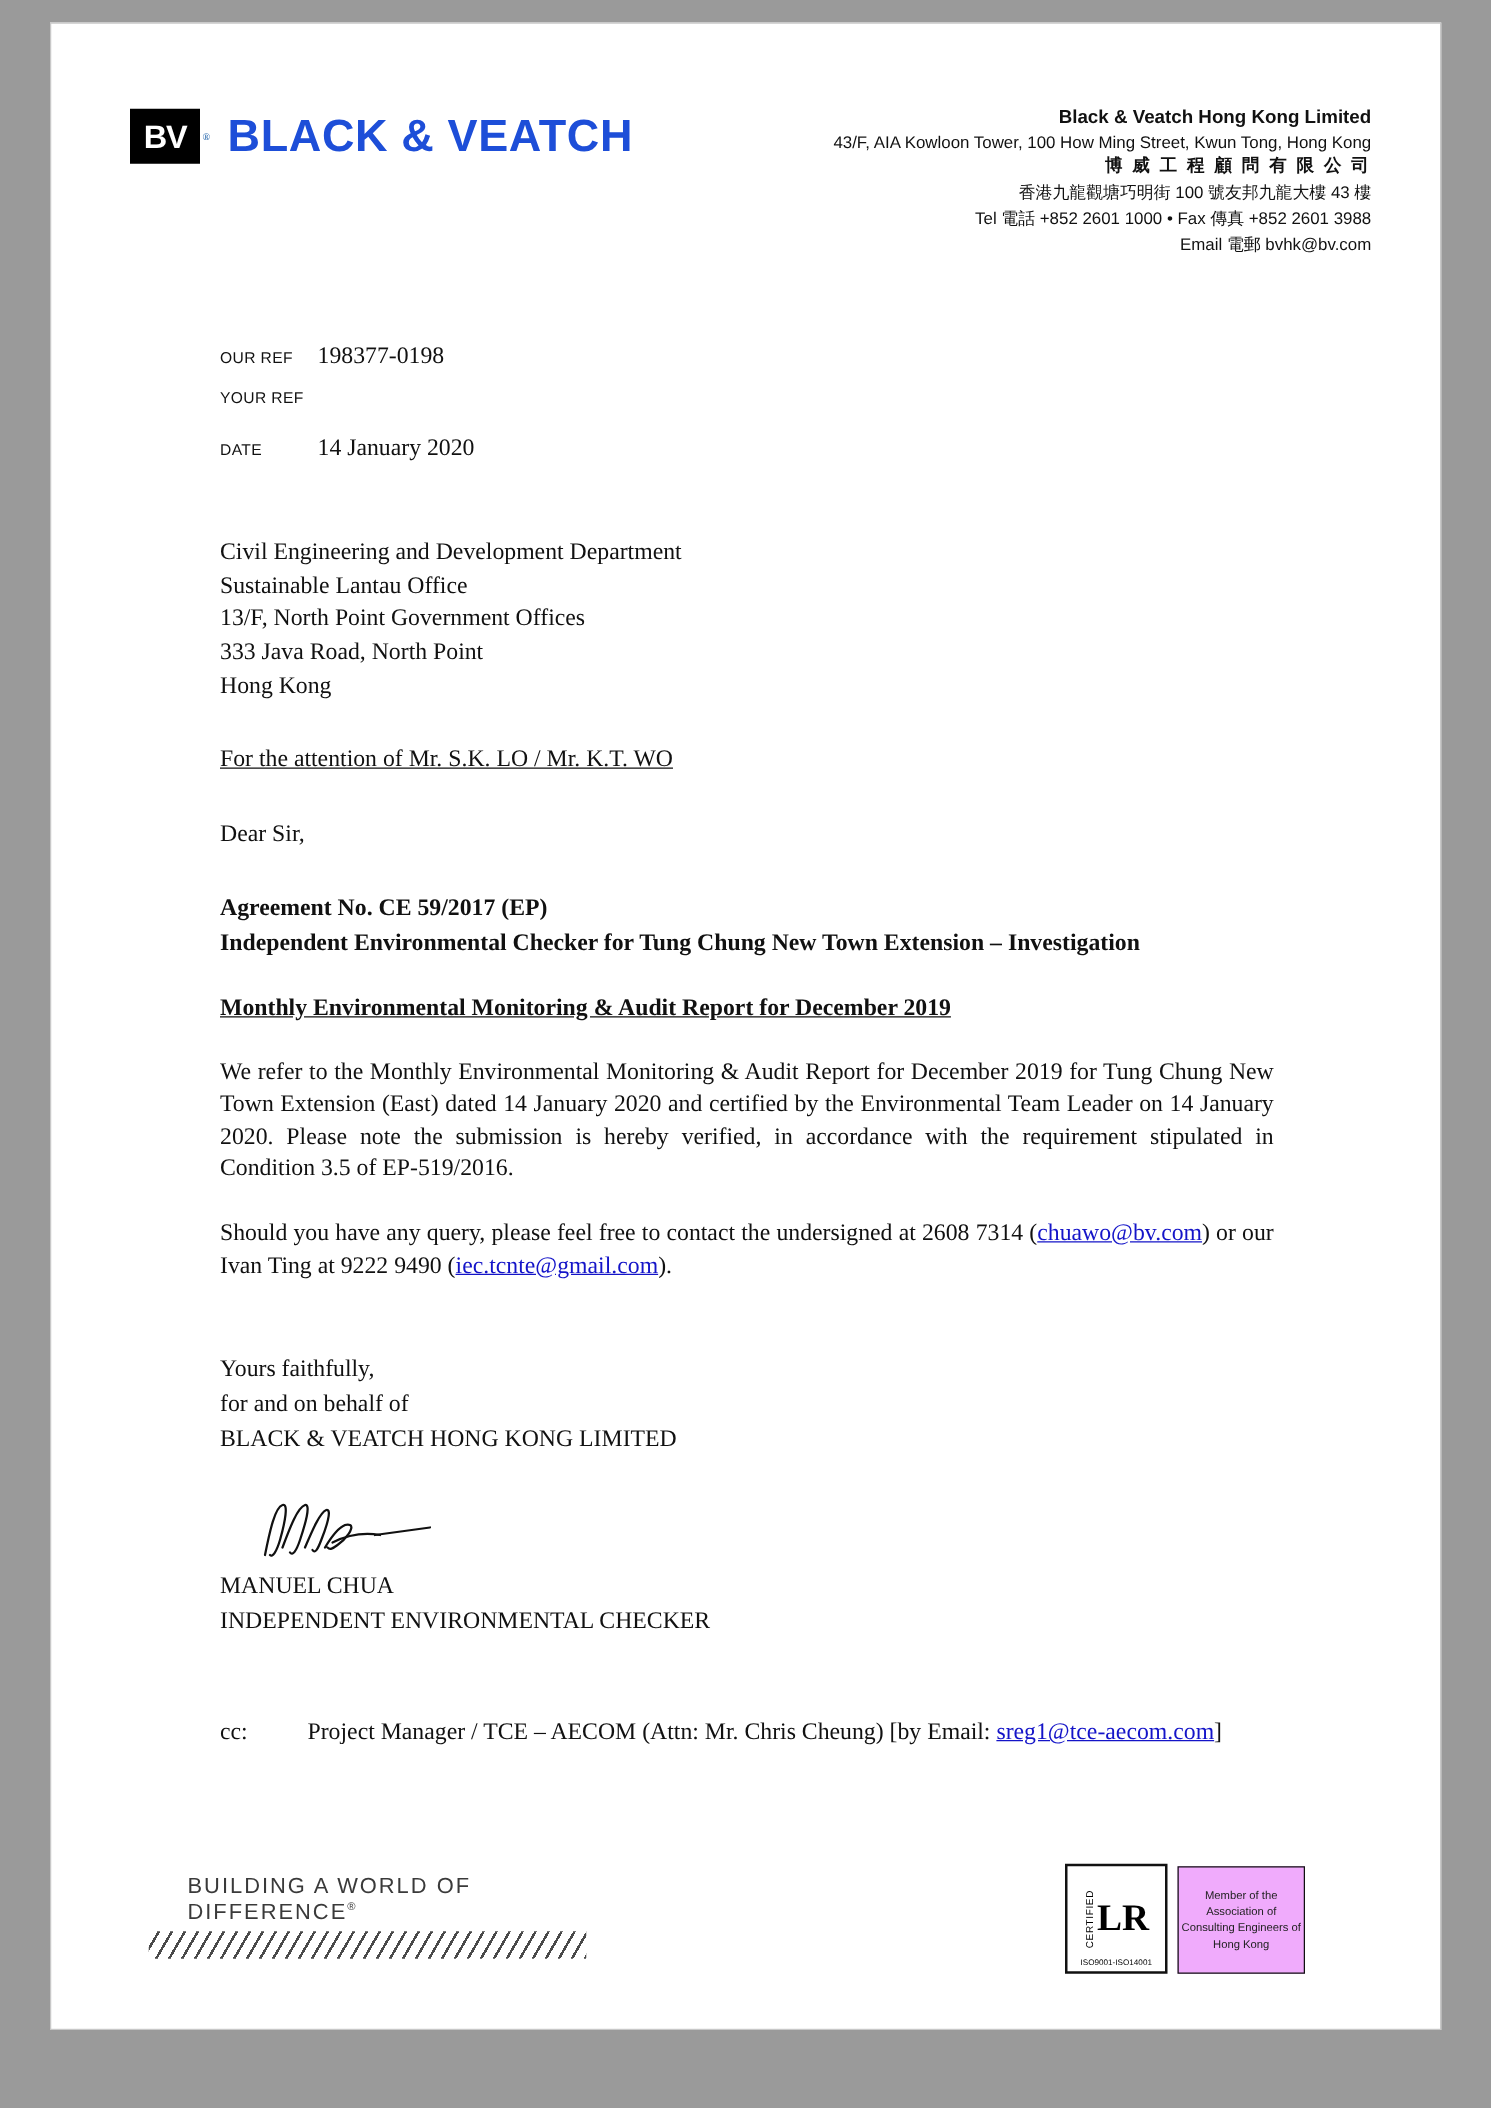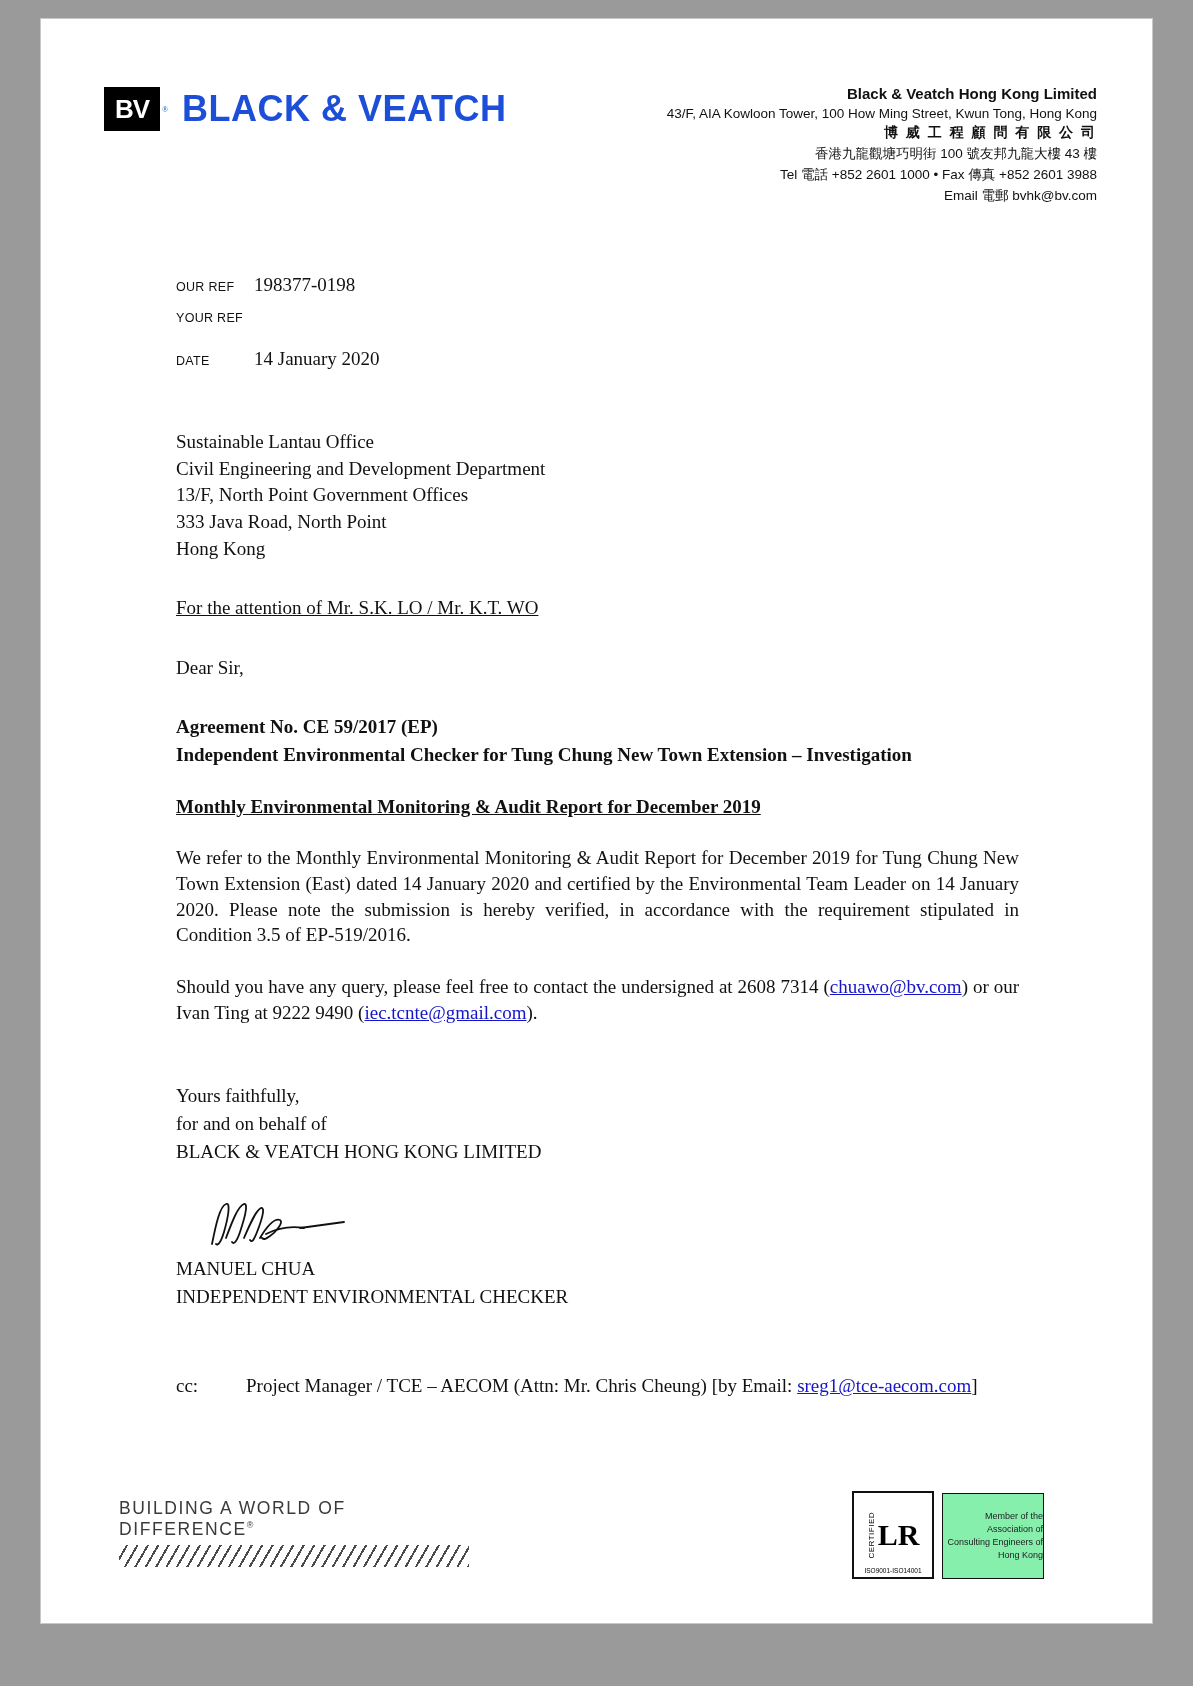--- a/index.html
+++ b/index.html
@@ -195,20 +195,21 @@
     position: absolute;
     left: 78px;
     bottom: 20px;
     width: 360px;
   }
   .tagline-text {
     font-family: "Liberation Sans", sans-serif;
     font-size: 17.5px;
     letter-spacing: 1.6px;
     color: #3a3a3a;
+    margin-left: 31px;
   }
   .tagline-text sup { font-size: 9px; }
   .hatch {
     margin-top: 5px;
     height: 22px;
     width: 350px;
     background: repeating-linear-gradient(
       -60deg,
       #4a4a4a 0px, #4a4a4a 2px,
       #ffffff 2px, #ffffff 9px
@@ -249,25 +250,25 @@
     font-family: "Liberation Sans", sans-serif;
     font-size: 6.5px;
   }
   .cert-member {
     position: absolute;
     right: 108px;
     bottom: 8px;
     width: 100px;
     height: 84px;
     border: 1px solid #111;
-    background: #86efac;
+    background: #f0abfc;
     font-family: "Liberation Sans", sans-serif;
     font-size: 9px;
     line-height: 1.45;
-    text-align: right;
+    text-align: center;
     color: #222;
     display: flex;
     align-items: center;
     justify-content: center;
   }
 </style>
 </head>
 <body>
 
 <div class="page">
@@ -301,22 +302,22 @@
     </div>
     <div class="ref-row">
       <div class="ref-label">DATE</div>
       <div class="ref-value">14 January 2020</div>
     </div>
   </div>
 
   <div class="body">
 
     <div class="addressee">
+      <div>Civil Engineering and Development Department</div>
       <div>Sustainable Lantau Office</div>
-      <div>Civil Engineering and Development Department</div>
       <div>13/F, North Point Government Offices</div>
       <div>333 Java Road, North Point</div>
       <div>Hong Kong</div>
     </div>
 
     <div class="attn">For the attention of Mr. S.K. LO / Mr. K.T. WO</div>
 
     <div class="salutation">Dear Sir,</div>
 
     <div class="subject">

